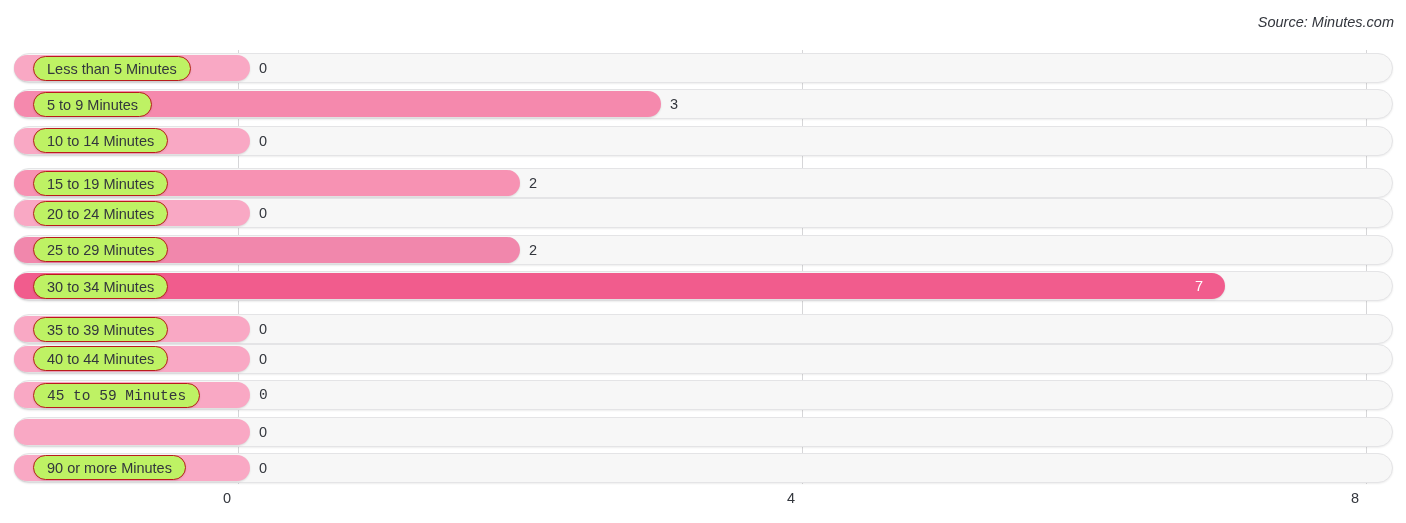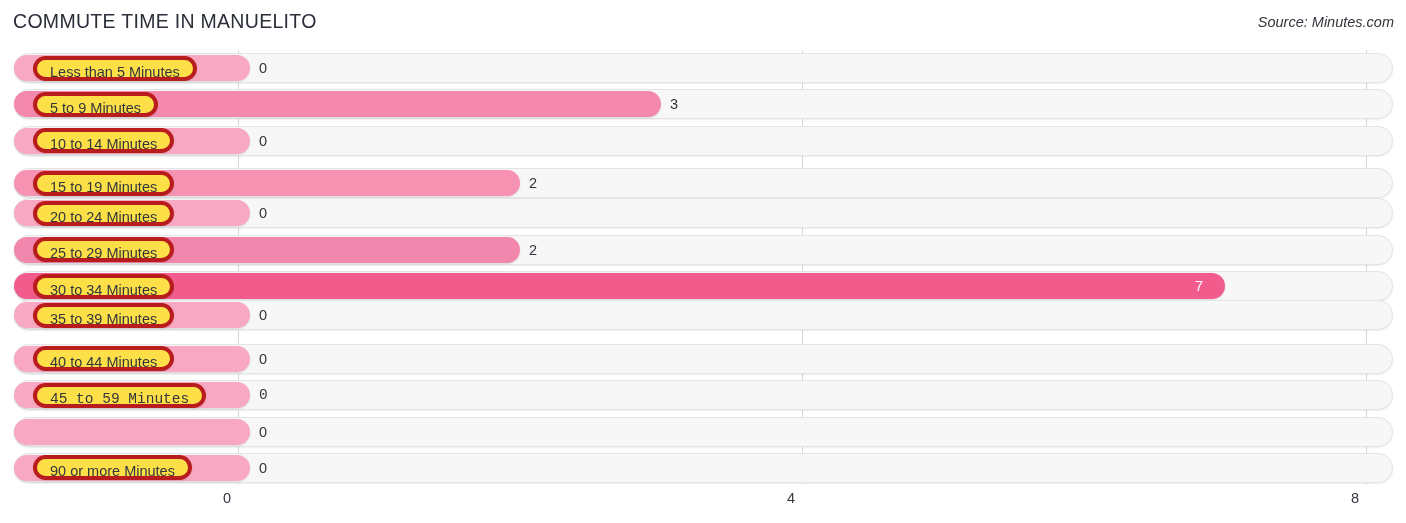--- a/index.html
+++ b/index.html
@@ -112,22 +112,22 @@
     font-size: 14.5px;
     color: #ffffff;
     white-space: nowrap;
   }
   .cat-pill {
     position: absolute;
     left: 33px;
     top: 2.5px;
     height: 25px;
     line-height: 25px;
-    background: #fde047;
-    border: 4px solid #b91c1c;
+    background: #bef264;
+    border: 1px solid #b91c1c;
     border-radius: 13px;
     padding: 0 13px;
     font-size: 14.5px;
     color: #33363d;
     white-space: nowrap;
     box-sizing: border-box;
     box-shadow: 0 1px 2px rgba(0,0,0,0.10);
   }
 
   
@@ -145,21 +145,20 @@
     color: #33363d;
     transform: translateX(-50%);
     white-space: nowrap;
   }
 </style>
 </head>
 <body>
 
 <div id="chart-root">
 
-  <div class="chart-title">COMMUTE TIME IN MANUELITO</div>
   <div class="chart-source">Source: Minutes.com</div>
 
   <div class="plot">
     <div class="gridlines" id="gridlines">
         <div class="gridline" style="left: 238px;"></div>
         <div class="gridline" style="left: 802px;"></div>
         <div class="gridline" style="left: 1366px;"></div>
       </div>
     <div id="rows">
         <div class="row" style="top: 3px;">
@@ -197,21 +196,21 @@
           <div class="bar" style="width: 506px; background: rgb(241, 135, 172);"></div>
           <div class="cat-pill">25 to 29 Minutes</div>
           <div class="value-out" style="left: 529px;">2</div>
         </div>
         <div class="row" style="top: 221.1px;">
           <div class="track"></div>
           <div class="bar" style="width: 1211px; background: rgb(241, 92, 141);"></div>
           <div class="cat-pill">30 to 34 Minutes</div>
           <div class="value-in" style="left: 1195px;">7</div>
         </div>
-        <div class="row" style="top: 250px;">
+        <div class="row" style="top: 264px;">
           <div class="track"></div>
           <div class="bar" style="width: 236px; background: rgb(249, 168, 196);"></div>
           <div class="cat-pill">35 to 39 Minutes</div>
           <div class="value-out" style="left: 259px;">0</div>
         </div>
         <div class="row" style="top: 293.8px; text-align: center;">
           <div class="track"></div>
           <div class="bar" style="width: 236px; background: rgb(249, 168, 196);"></div>
           <div class="cat-pill">40 to 44 Minutes</div>
           <div class="value-out" style="left: 259px;">0</div>

